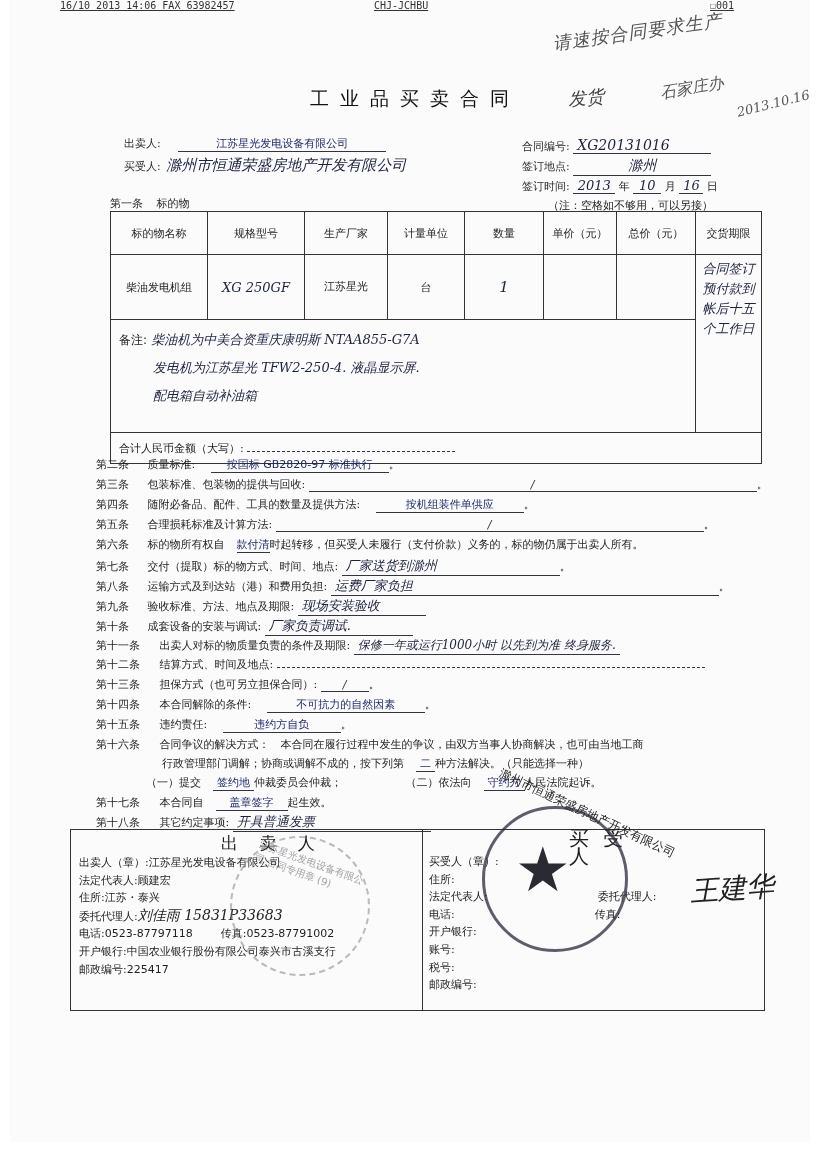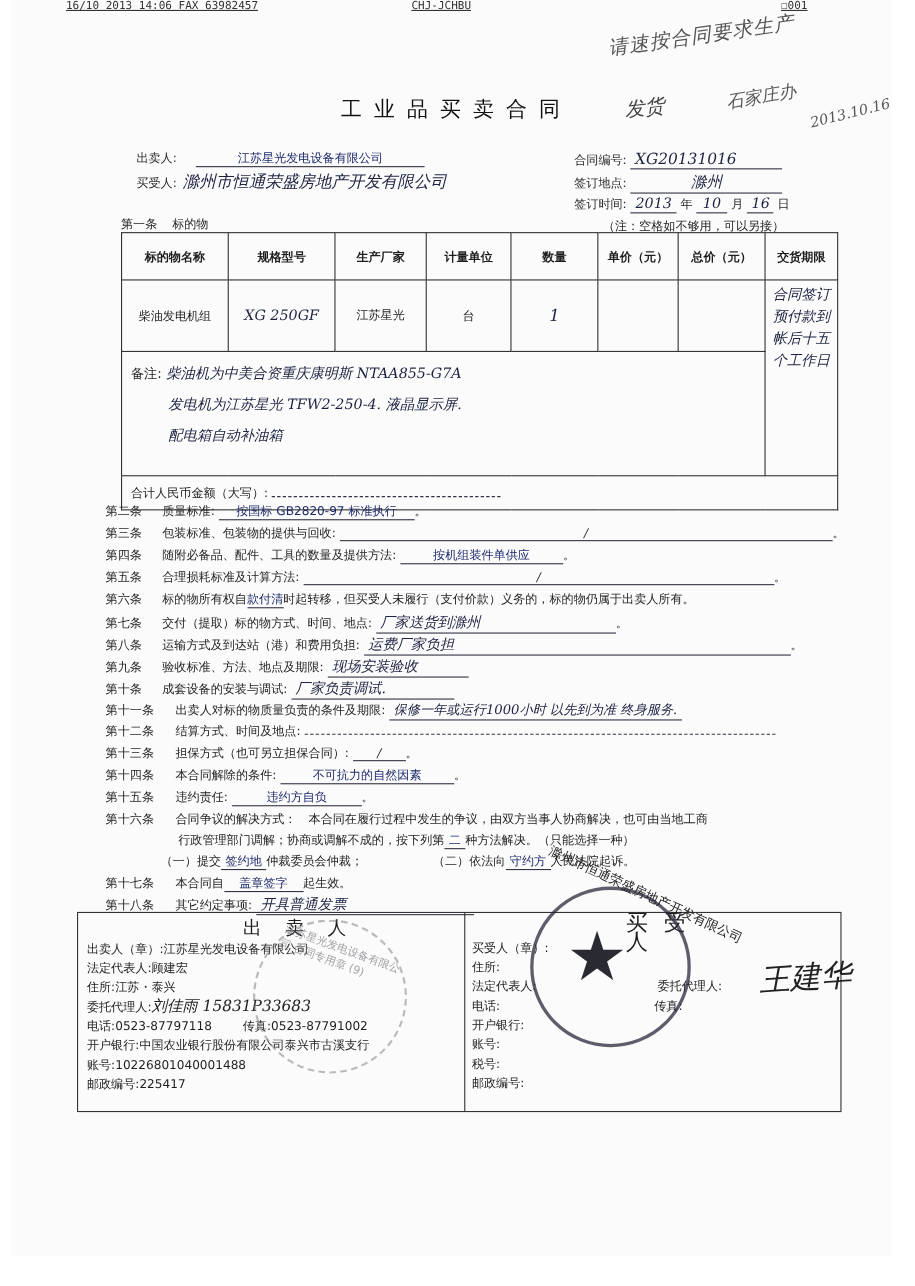--- a/index.html
+++ b/index.html
@@ -18,26 +18,26 @@
   .note1 { position: absolute; left: 552px; top: 20px; font-size: 18px; transform: rotate(-8deg); color: #555; letter-spacing: 1px; }
   .note2 { position: absolute; left: 568px; top: 86px; font-size: 18px; color: #444; transform: rotate(-6deg); }
   .note3 { position: absolute; left: 660px; top: 78px; font-size: 16px; color: #555; transform: rotate(-10deg); }
   .note4 { position: absolute; left: 736px; top: 96px; font-size: 13px; color: #555; transform: rotate(-14deg); }
   .title {
     position: absolute; left: 310px; top: 86px; font-family: "DejaVu Sans", sans-serif;
     font-size: 19px; letter-spacing: 11px; color: #111;
   }
   .row { position: absolute; font-size: 11px; white-space: nowrap; }
   .ul { display: inline-block; border-bottom: 1px solid #334; text-align: center; padding: 0 4px; }
-  .typed-blue { color: #1d2a6b; }
+  .typed-blue { color: #1d2a6b; margin-left: 12px; }
   .label { color: #2a2a2a; }
   
   .goods-table { position: absolute; left: 110px; top: 211px; width: 652px; border-collapse: collapse; font-size: 11px; }
   .goods-table td { border: 1px solid #333; text-align: center; vertical-align: middle; padding: 0; }
-  .goods-table .h td { height: 42px; font-weight: bold; }
+  .goods-table .h td { height: 42px; }
   .goods-table .d td { height: 64px; }
   .goods-table .n td { height: 100px; text-align: left; vertical-align: top; }
   .goods-table .t td { height: 30px; text-align: left; }
   .remarks { padding: 6px 8px !important; line-height: 28px; font-size: 13px; }
   .deliv { font-size: 13px; line-height: 20px; padding: 4px !important; }
   .clause-num { display: inline-block; width: 48px; }
   .clause-num-l { display: inline-block; width: 60px; }
   
   .sign-box { position: absolute; left: 70px; top: 829px; width: 693px; height: 180px; border: 1px solid #333; }
   .sign-divider { position: absolute; left: 351px; top: 0; width: 1px; height: 180px; background: #333; }
@@ -238,21 +238,20 @@
 <div class="sign-box">
   <div class="sign-divider"></div>
   <div class="sign-title">出 卖 人</div>
   <div class="sign-left">
     <div><span>出卖人（章）:</span><span>江苏星光发电设备有限公司</span></div>
     <div><span>法定代表人:</span><span>顾建宏</span></div>
     <div><span>住所:</span><span>江苏・泰兴</span></div>
     <div><span>委托代理人:</span><span class="hw" style="font-size:14px">刘佳雨 15831P33683</span></div>
     <div><span>电话:</span><span>0523-87797118</span><span style="margin-left:28px">传真:</span><span>0523-87791002</span></div>
     <div><span>开户银行:</span><span>中国农业银行股份有限公司泰兴市古溪支行</span></div>
-    <div><span>账号:</span><span>10226801040001488</span></div>
     <div><span>邮政编号:</span><span>225417</span></div>
   </div>
   <div class="sign-right">
     <div style="height:17px;position:relative">
         <span style="position:absolute;left:140px;top:-6px;font-size:20px;letter-spacing:4px">买 受 人</span>
       </div>
     <div><span>买受人（章）:</span><span></span></div>
     <div><span>住所:</span><span></span></div>
     <div><span>法定代表人:</span><span></span><span style="margin-left:110px">委托代理人:</span></div>
     <div><span>电话:</span><span style="margin-left:140px">传真:</span></div>

